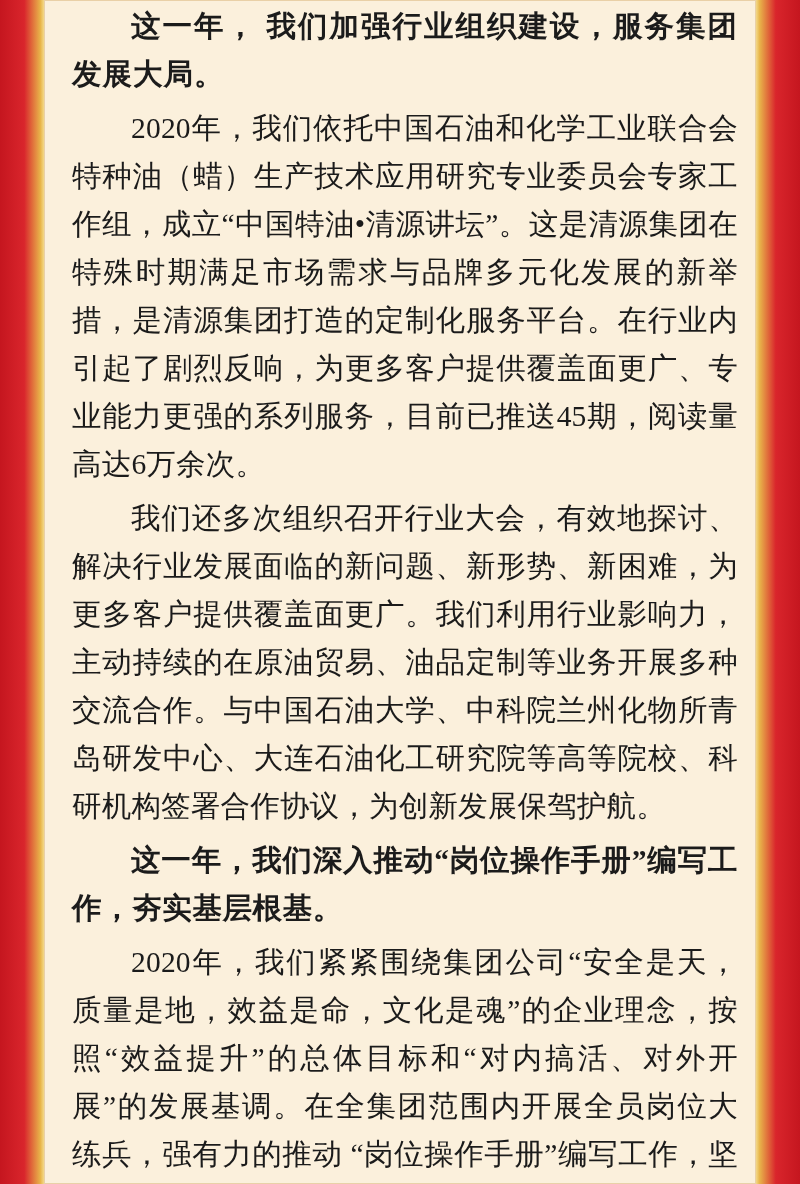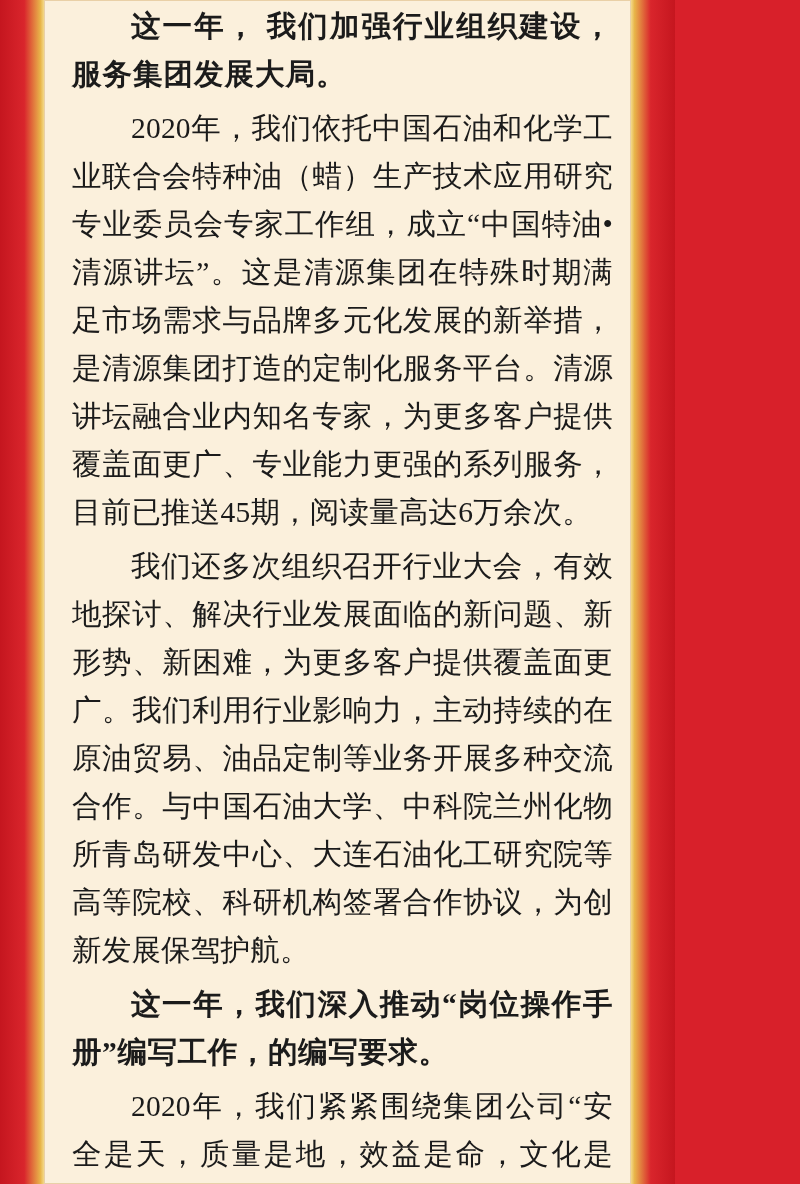--- a/index.html
+++ b/index.html
@@ -8,21 +8,21 @@
   }
   body {
     width: 800px;
     height: 1184px;
     background: #d8202a;
     font-family: "Liberation Serif", "DejaVu Serif", serif;
     overflow: hidden;
   }
   .page {
     position: relative;
-    width: 675px;
+    width: 800px;
     height: 1184px;
     box-sizing: border-box;
     background: #d8202a;
     text-decoration: underline;
   }
   
   .edge-left {
     position: absolute;
     left: 0; top: 0; bottom: 0;
     width: 44px;
@@ -80,19 +80,19 @@
 <body>
 
 <div class="page">
   <div class="edge-top"></div>
   <div class="edge-left"></div>
   <div class="edge-right"></div>
 
   <div class="paper">
     <div class="content">
       <p class="heading spaced">这一年，  我们加强行业组织建设，服务集团发展大局。</p>
-      <p class="body">2020年，我们依托中国石油和化学工业联合会特种油（蜡）生产技术应用研究专业委员会专家工作组，成立“中国特油•清源讲坛”。这是清源集团在特殊时期满足市场需求与品牌多元化发展的新举措，是清源集团打造的定制化服务平台。清源讲坛融合业内知名专家，为更多客户提供覆盖面更广、专业能力更强的系列服务，目前已推送45期，阅读量高达6万余次。</p>
+      <p class="body">2020年，我们依托中国石油和化学工业联合会特种油（蜡）生产技术应用研究专业委员会专家工作组，成立“中国特油•清源讲坛”。这是清源集团在特殊时期满足市场需求与品牌多元化发展的新举措，是清源集团打造的定制化服务平台。在行业内引起了剧烈反响，为更多客户提供覆盖面更广、专业能力更强的系列服务，目前已推送45期，阅读量高达6万余次。</p>
       <p class="body">我们还多次组织召开行业大会，有效地探讨、解决行业发展面临的新问题、新形势、新困难，为更多客户提供覆盖面更广。我们利用行业影响力，主动持续的在原油贸易、油品定制等业务开展多种交流合作。与中国石油大学、中科院兰州化物所青岛研发中心、大连石油化工研究院等高等院校、科研机构签署合作协议，为创新发展保驾护航。</p>
-      <p class="heading">这一年，我们深入推动“岗位操作手册”编写工作，的编写要求。</p>
+      <p class="heading">这一年，我们深入推动“岗位操作手册”编写工作，夯实基层根基。</p>
       <p class="body">2020年，我们紧紧围绕集团公司“安全是天，质量是地，效益是命，文化是魂”的企业理念，按照“效益提升”的总体目标和“对内搞活、对外开展”的发展基调。在全集团范围内开展全员岗位大练兵，强有力的推动 “岗位操作手册”编写工作，坚定落实“一人一稿、一岗一册”的编写要求，强化顶层设计，细化过程管理，向业务素质提升和精细化管理要效益。</p>
     </div>
   </div>
 </div>
 
 </body></html>

